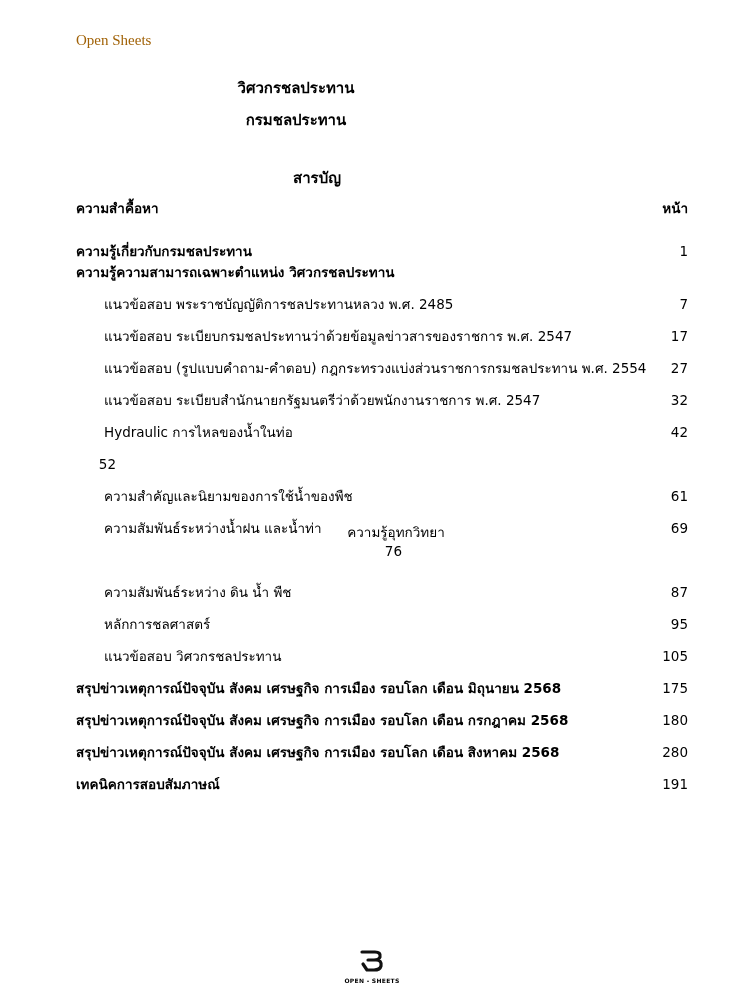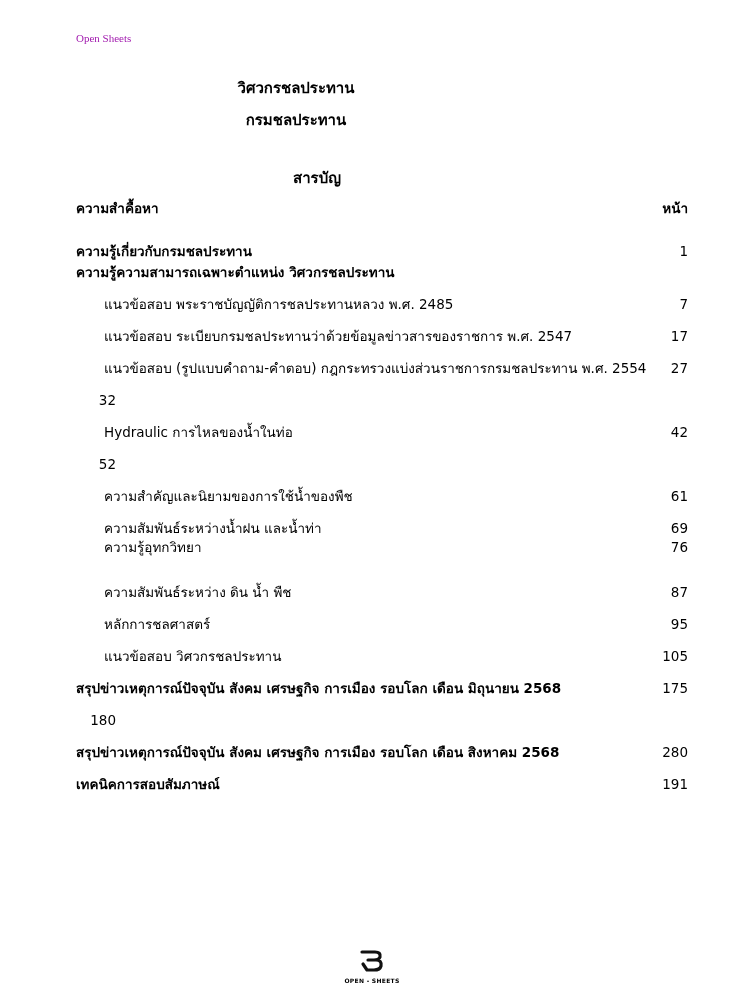--- a/index.html
+++ b/index.html
@@ -1,17 +1,17 @@
 <!DOCTYPE html>
 <html><head>
 <meta charset="utf-8">
 <style>
   html, body { margin:0; padding:0; background:#fff; }
   body { width:743px; height:1008px; position:relative; overflow:hidden; font-family:"DejaVu Sans", sans-serif; color:#000; }
-  .watermark { position:absolute; left:76px; top:32px; font-family:"Liberation Serif", serif; font-size:11px; color:#a21caf; }
+  .watermark { position:absolute; left:76px; top:32px; font-family:"Liberation Serif", serif; font-size:15px; color:#a16207; }
   .title { position:absolute; left:0; width:592px; text-align:center; font-weight:bold; font-size:15px; }
   .t1 { top:76px; }
   .t2 { top:108px; }
   .toc-head { position:absolute; top:166px; left:0; width:634px; text-align:center; font-weight:bold; font-size:15px; }
   .row { position:absolute; left:76px; width:612px; height:22px; font-size:13.5px; display:flex; justify-content:space-between; align-items:center; white-space:nowrap; }
   .row.bold { font-weight:bold; }
   .row.indent .lbl { padding-left:28px; }
   .row .pg { text-align:right; min-width:40px; }
   .logo { position:absolute; left:340px; top:950px; width:64px; text-align:center; }
   .logo-label { font-size:6px; font-weight:bold; letter-spacing:0.3px; margin-top:1px; }
@@ -46,58 +46,60 @@
     </div>
     <div class="row indent" style="top: 325px;">
       <span class="lbl">แนวข้อสอบ ระเบียบกรมชลประทานว่าด้วยข้อมูลข่าวสารของราชการ พ.ศ. 2547</span>
       <span class="pg">17</span>
     </div>
     <div class="row indent" style="top: 357px;">
       <span class="lbl">แนวข้อสอบ (รูปแบบคำถาม-คำตอบ) กฎกระทรวงแบ่งส่วนราชการกรมชลประทาน พ.ศ. 2554</span>
       <span class="pg">27</span>
     </div>
     <div class="row indent" style="top: 389px;">
+      <span class="lbl">แนวข้อสอบ ระเบียบสำนักนายกรัฐมนตรีว่าด้วยพนักงานราชการ พ.ศ. 2547</span>
       <span class="pg">32</span>
     </div>
     <div class="row indent" style="top: 421px; gap: 38px;">
       <span class="lbl">Hydraulic การไหลของน้ำในท่อ</span>
       <span class="pg">42</span>
     </div>
     <div class="row indent" style="top: 453px;">
       <span class="pg">52</span>
     </div>
     <div class="row indent" style="top: 485px;">
       <span class="lbl">ความสำคัญและนิยามของการใช้น้ำของพืช</span>
       <span class="pg">61</span>
     </div>
     <div class="row indent" style="top: 517px;">
       <span class="lbl">ความสัมพันธ์ระหว่างน้ำฝน และน้ำท่า</span>
       <span class="pg">69</span>
     </div>
-    <div class="row indent" style="top: 536px;">
+    <div class="row indent" style="top: 521px; flex-direction: column;">
       <span class="lbl">ความรู้อุทกวิทยา</span>
       <span class="pg">76</span>
     </div>
     <div class="row indent" style="top: 581px;">
       <span class="lbl">ความสัมพันธ์ระหว่าง ดิน น้ำ พืช</span>
       <span class="pg">87</span>
     </div>
     <div class="row indent" style="top: 613px;">
       <span class="lbl">หลักการชลศาสตร์</span>
       <span class="pg">95</span>
     </div>
     <div class="row indent" style="top: 645px;">
       <span class="lbl">แนวข้อสอบ วิศวกรชลประทาน</span>
       <span class="pg">105</span>
     </div>
     <div class="row bold" style="top: 677px;">
       <span class="lbl">สรุปข่าวเหตุการณ์ปัจจุบัน สังคม เศรษฐกิจ การเมือง รอบโลก เดือน มิถุนายน 2568</span>
       <span class="pg" style="font-weight: normal;">175</span>
     </div>
     <div class="row bold" style="top: 709px;">
+      <span class="lbl">สรุปข่าวเหตุการณ์ปัจจุบัน สังคม เศรษฐกิจ การเมือง รอบโลก เดือน กรกฎาคม 2568</span>
       <span class="pg" style="font-weight: normal;">180</span>
     </div>
     <div class="row bold" style="top: 741px;">
       <span class="lbl">สรุปข่าวเหตุการณ์ปัจจุบัน สังคม เศรษฐกิจ การเมือง รอบโลก เดือน สิงหาคม 2568</span>
       <span class="pg" style="font-weight: normal;">280</span>
     </div>
     <div class="row bold" style="top: 773px;">
       <span class="lbl">เทคนิคการสอบสัมภาษณ์</span>
       <span class="pg" style="font-weight: normal;">191</span>
     </div>

